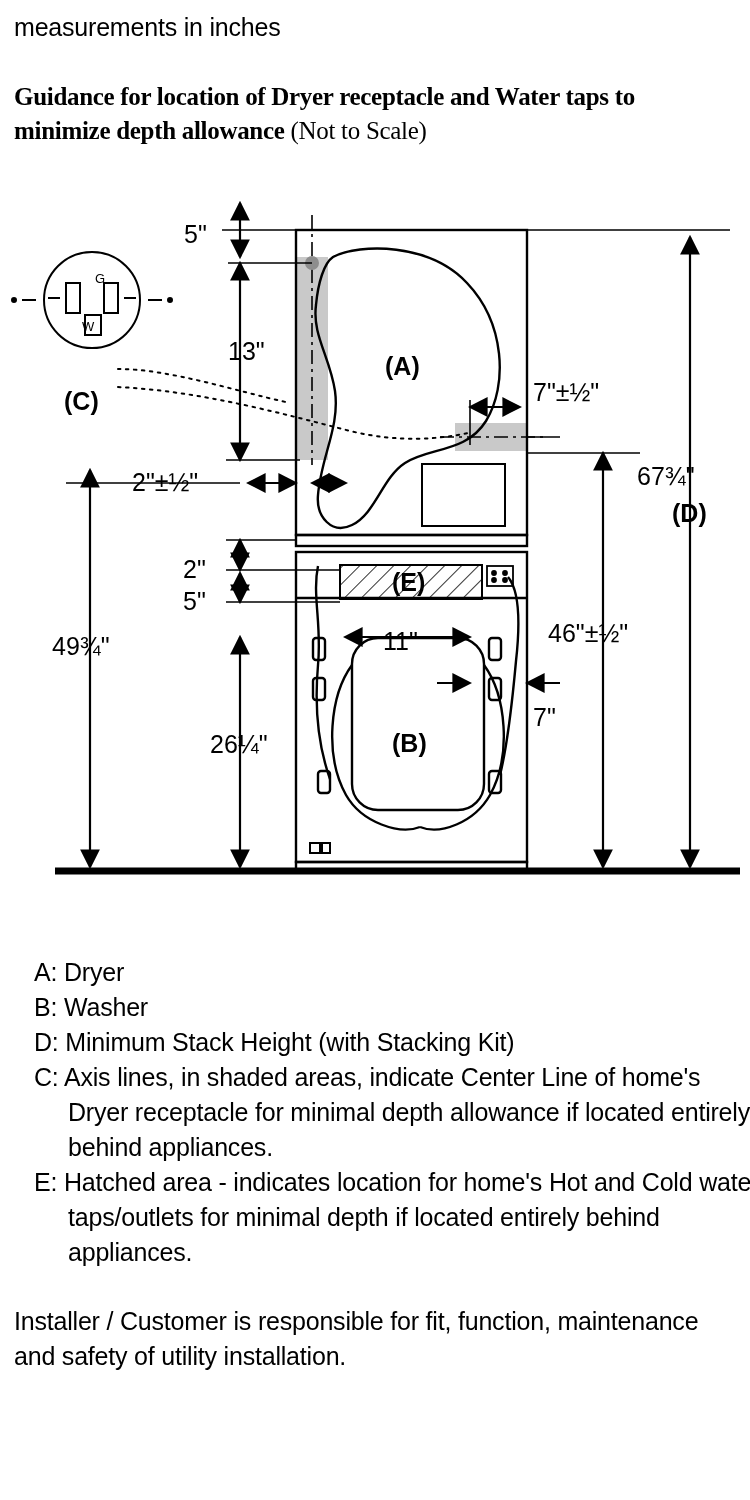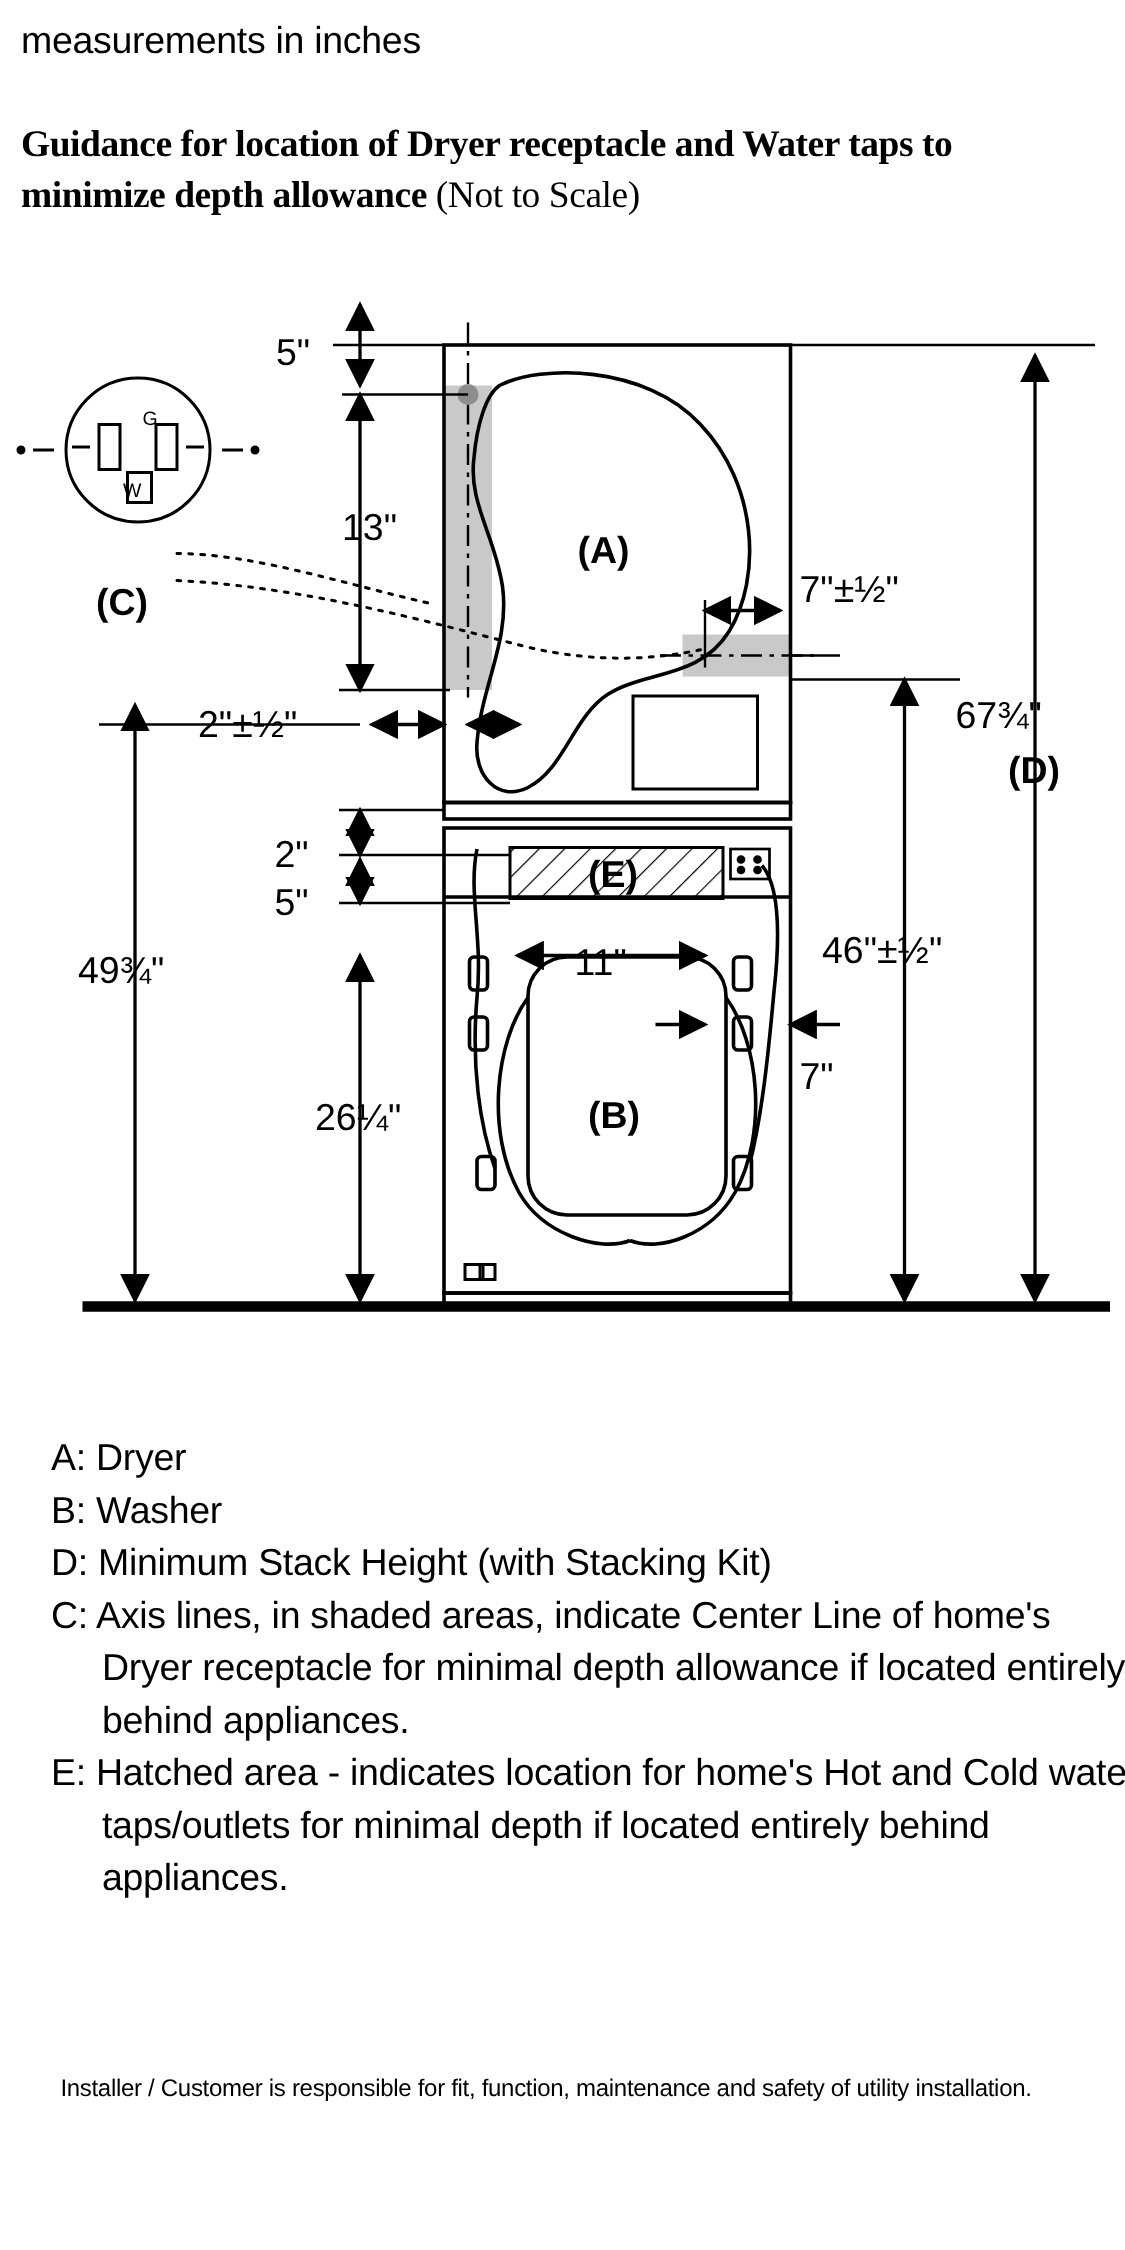--- a/index.html
+++ b/index.html
@@ -75,26 +75,25 @@
   }
   .legend-item {
     padding-left: 34px;
     text-indent: -34px;
     margin-bottom: 0;
   }
 
   .footer-note {
     position: absolute;
     left: 14px;
-    top: 1375px;
+    top: 1304px;
     width: 700px;
-    font-size: 16px;
+    font-size: 25px;
     line-height: 35px;
     letter-spacing: -0.2px;
-    text-align: center;
   }
 </style>
 </head>
 <body>
 
 <div class="page">
 
   <div class="units-line">measurements in inches</div>
 
   <div class="title-block">

